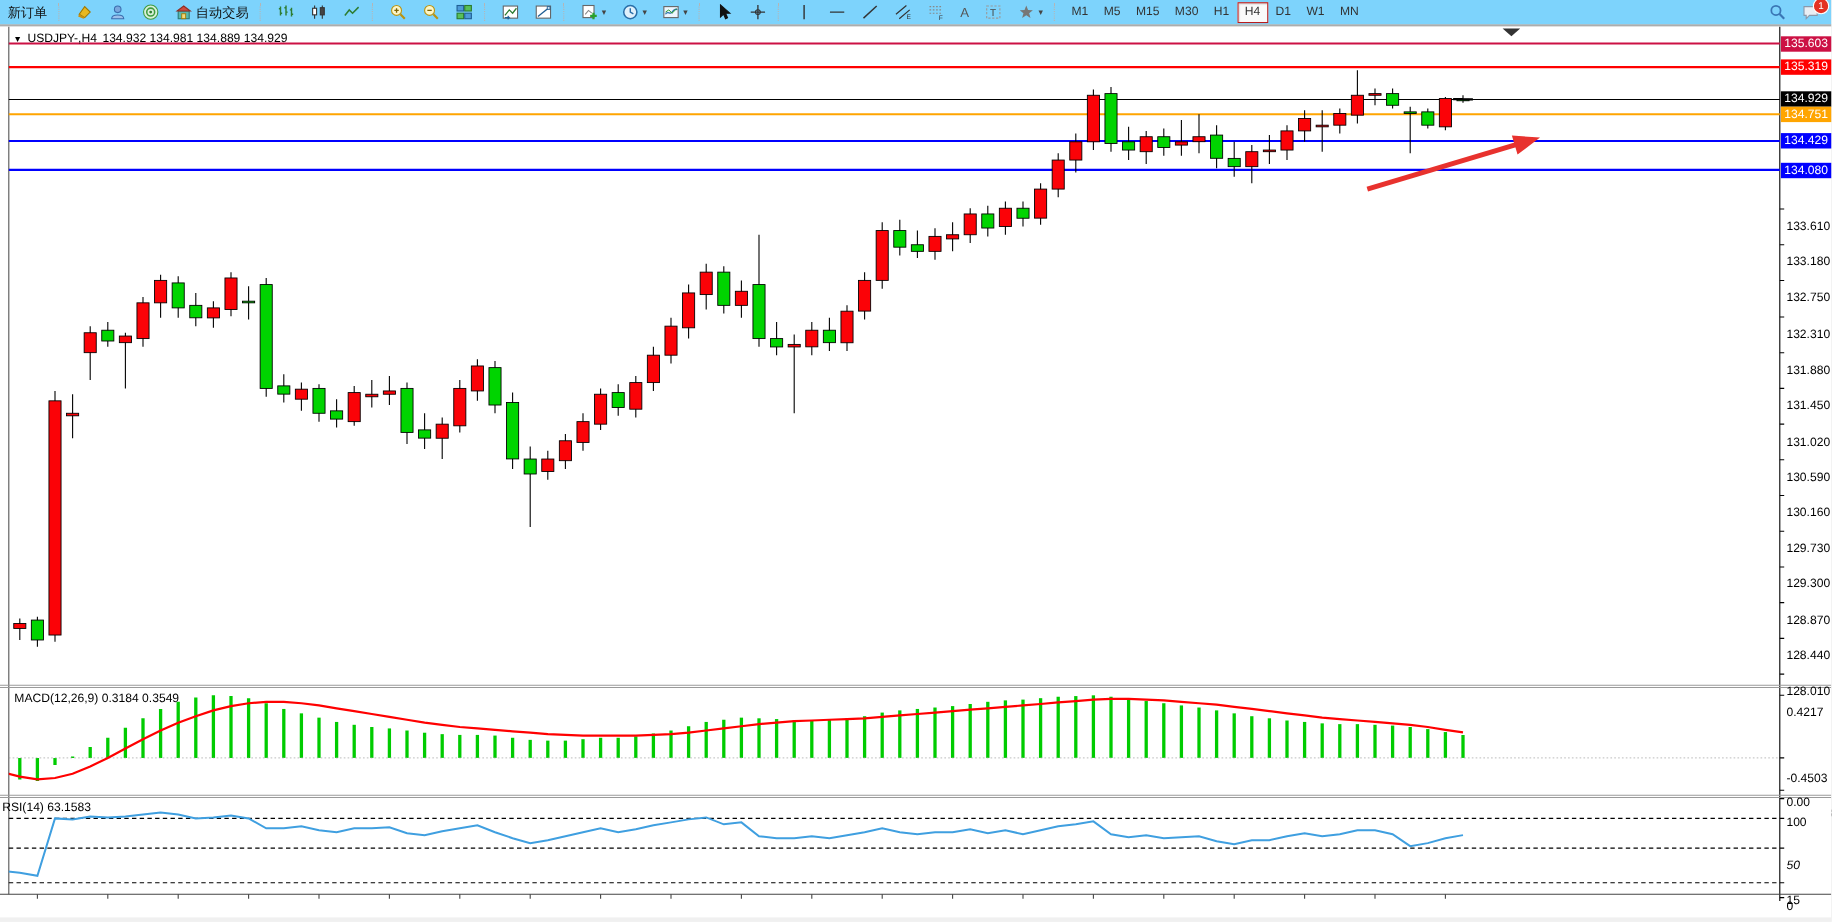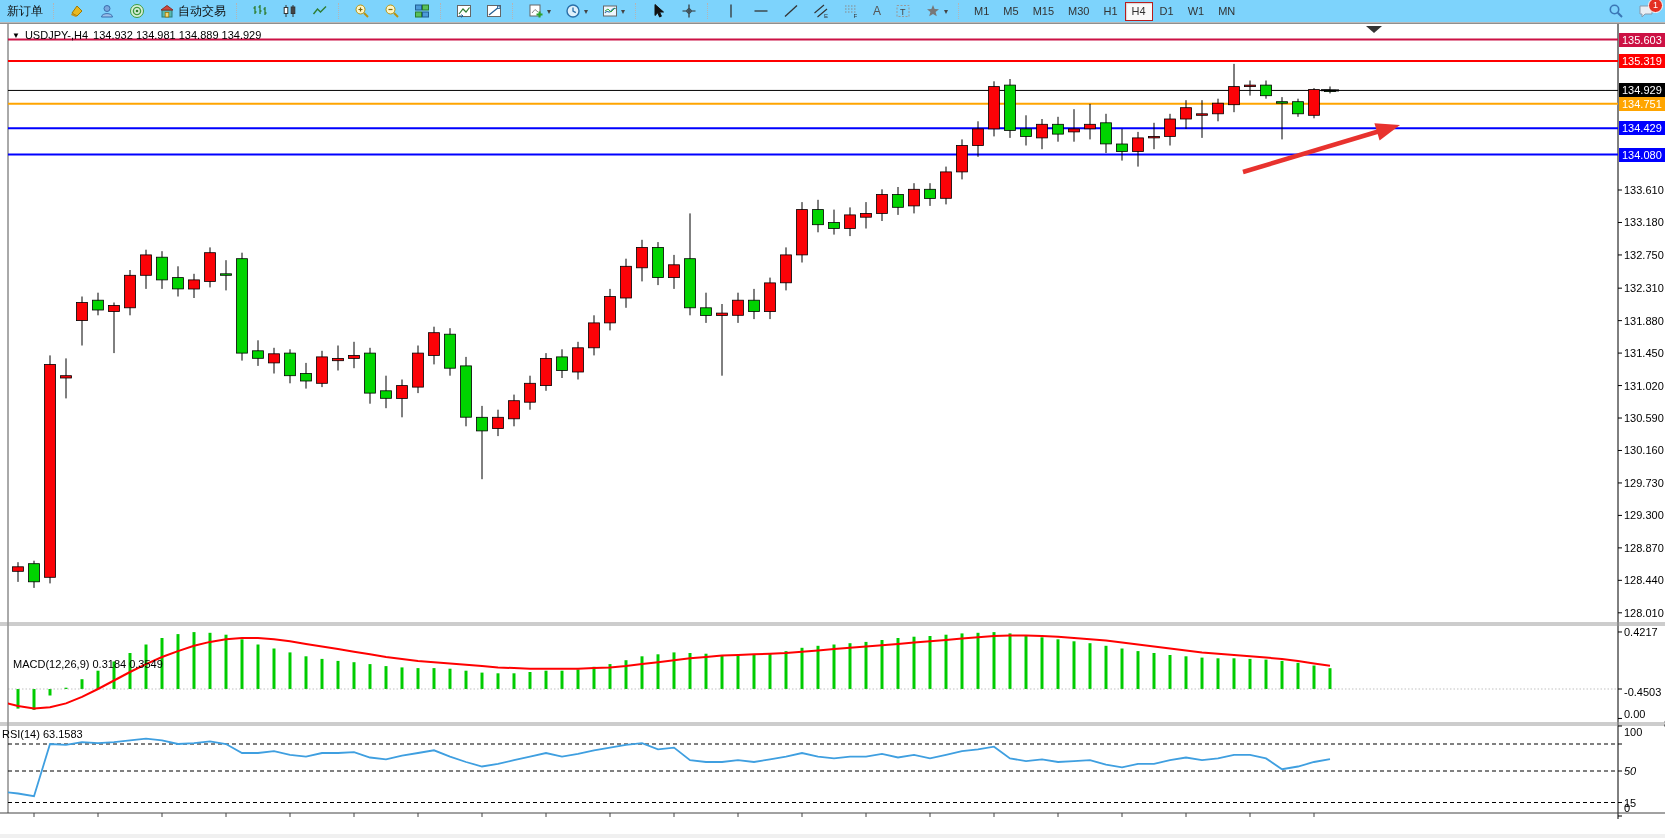--- a/index.html
+++ b/index.html
@@ -15,21 +15,21 @@
           display:flex;align-items:center;}
   .tf-btn.active{background:#fafafa;border:1px solid #b91c1c;box-shadow:inset 1px 1px 1px #d7d7d7;}
   .icon16{width:16px;height:16px;display:inline-block;}
   #tb-right{margin-left:auto;display:flex;align-items:center;margin-right:4px;}
   .badge{position:absolute;right:-4px;top:-4px;background:#e33022;color:#fff;border-radius:50%;
          width:13px;height:13px;font-size:9px;display:flex;align-items:center;justify-content:center;border:1px solid #fff;}
   
   #chart-win{position:absolute;left:0;top:23px;width:1665px;height:810px;background:#fff;
              border-top:1px solid #8f8f8f;}
   #chart-svg{position:absolute;left:0;top:0;}
-  .tick-label{position:absolute;font-size:11px;color:#000;line-height:12px;left:1624px;transform:translateY(-6px);}
+  .tick-label{position:absolute;font-size:11px;color:#000;line-height:12px;left:1624px;transform:translateY(-6px);margin-top:16px;}
   .price-box{position:absolute;left:1619px;width:46px;height:14px;color:#fff;font-size:11px;line-height:14px;
              padding-left:3px;transform:translateY(-7px);letter-spacing:0px;}
   .ind-label{position:absolute;font-size:11px;color:#000;}
   #title-row{position:absolute;left:12px;top:5px;font-size:11px;color:#000;display:flex;align-items:center;gap:5px;}
   #title-caret{font-size:8px;color:#000;}
 </style>
 </head>
 <body>
 
 <div id="app">
@@ -728,21 +728,21 @@
         <line x1="1250" y1="789" x2="1250" y2="793" stroke="#444"></line>
         <line x1="1314" y1="789" x2="1314" y2="793" stroke="#444"></line>
       </svg>
 
     <div id="title-row">
       <span id="title-caret">▼</span>
       <span>USDJPY-,H4</span>
       <span>134.932 134.981 134.889 134.929</span>
     </div>
 
-    <div class="ind-label" style="left:13px;top:605px;margin-top:29px;">MACD(12,26,9) 0.3184 0.3549</div>
+    <div class="ind-label" style="left:13px;top:605px;">MACD(12,26,9) 0.3184 0.3549</div>
     <div class="ind-label" style="left:2px;top:704px;">RSI(14) 63.1583</div>
 
     <div id="price-axis">
         <div class="tick-label" style="top: 166.007px;">133.610</div>
         <div class="tick-label" style="top: 198.472px;">133.180</div>
         <div class="tick-label" style="top: 230.938px;">132.750</div>
         <div class="tick-label" style="top: 264.157px;">132.310</div>
         <div class="tick-label" style="top: 296.623px;">131.880</div>
         <div class="tick-label" style="top: 329.087px;">131.450</div>
         <div class="tick-label" style="top: 361.552px;">131.020</div>

